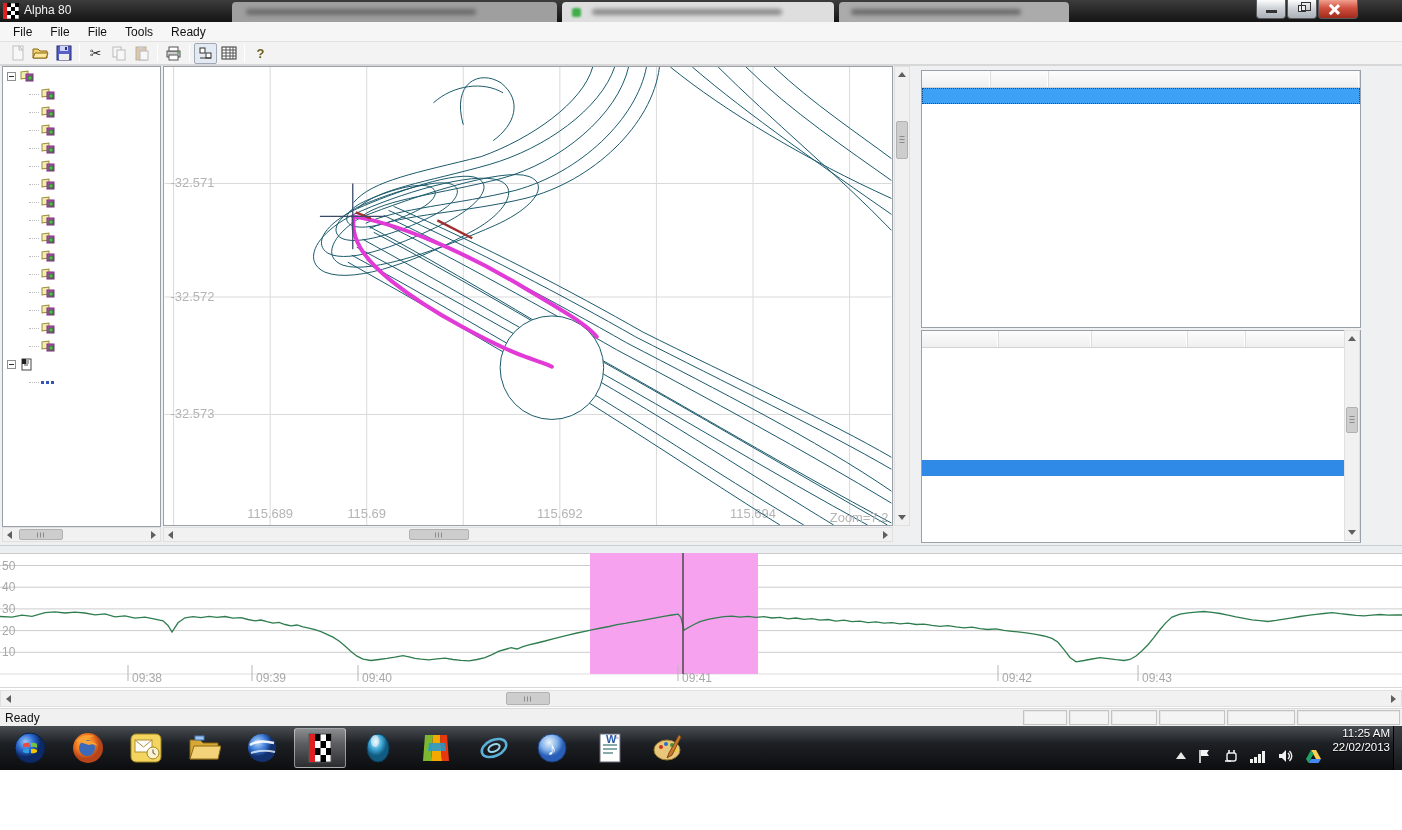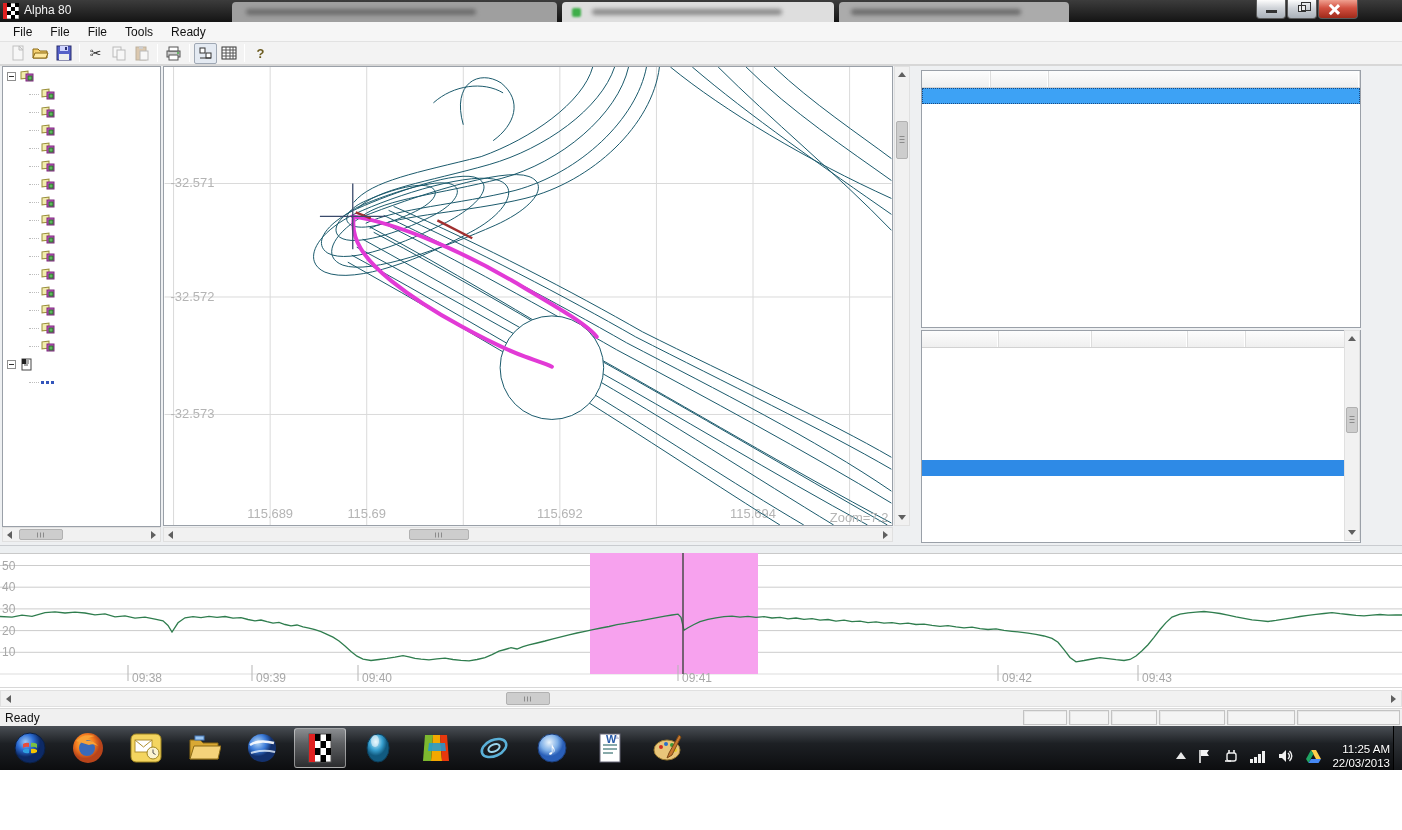--- a/index.html
+++ b/index.html
@@ -78,21 +78,21 @@
   .status-panes { position:absolute; right:2px; top:1px; display:flex; height:15px; }
   .status-pane { border:1px solid #c3c3c3; box-shadow:inset 1px 1px 0 #e7e7e7; background:#f4f4f4; margin-left:2px;
     padding:0 3px; overflow:hidden; white-space:nowrap; font-size:11px; color:#222; line-height:14px; }
 
   
   .taskbar { position:absolute; left:0; top:726px; width:1402px; height:44px;
     background:linear-gradient(#4a4f55,#1d2024 40%,#0c0d0f); }
   .tb-icons { position:absolute; left:4px; top:2px; display:flex; }
   .task-ico { width:52px; height:40px; display:flex; align-items:center; justify-content:center; border-radius:3px; margin-right:6px; }
   .task-ico.active { background:linear-gradient(rgba(255,255,255,.38),rgba(255,255,255,.12)); border:1px solid rgba(255,255,255,.45); }
-  .tray { position:absolute; right:12px; top:0; height:60px; display:flex; align-items:center; }
+  .tray { position:absolute; right:12px; top:0; height:60px; display:flex; }
   .tray-ico { margin-left:10px; display:flex; align-items:center; }
   .tray-clock { margin-left:10px; color:#fff; font-size:11.5px; text-align:right; line-height:14px; text-shadow:0 1px 1px #000; }
   .show-desktop { position:absolute; right:0; top:0; width:9px; height:44px; background:linear-gradient(#3a3e43,#15171a); border-left:1px solid #000; }
   .below { position:absolute; left:0; top:770px; width:1402px; height:60px; background:#fff; }
 
   .maplabel { fill:#b4b4b4; font-size:13px; font-family:"Liberation Sans",sans-serif; }
   .graphlabel { fill:#a8a8a8; font-size:12px; font-family:"Liberation Sans",sans-serif; }
 </style>
 </head>
 <body>
@@ -826,20 +826,20 @@
         </div>
       <div class="tray-ico">
           <svg width="17" height="15">
             <path d="M6,1 L11,1 L16,10 L11,10 Z" fill="#ffd04b"></path>
             <path d="M6,1 L1,10 L3.5,14 L8.5,5 Z" fill="#1fa463"></path>
             <path d="M3.5,14 L13.5,14 L16,10 L6,10 Z" fill="#4688f4"></path>
           </svg>
         </div>
       <div class="tray-clock">
         <div>11:25 AM</div>
-        <div>22/03/2013</div>
+        <div>22/02/2013</div>
       </div>
     </div>
     <div class="show-desktop"></div>
   </div>
 
   <div class="below"></div>
 </div>
 
 </body></html>

